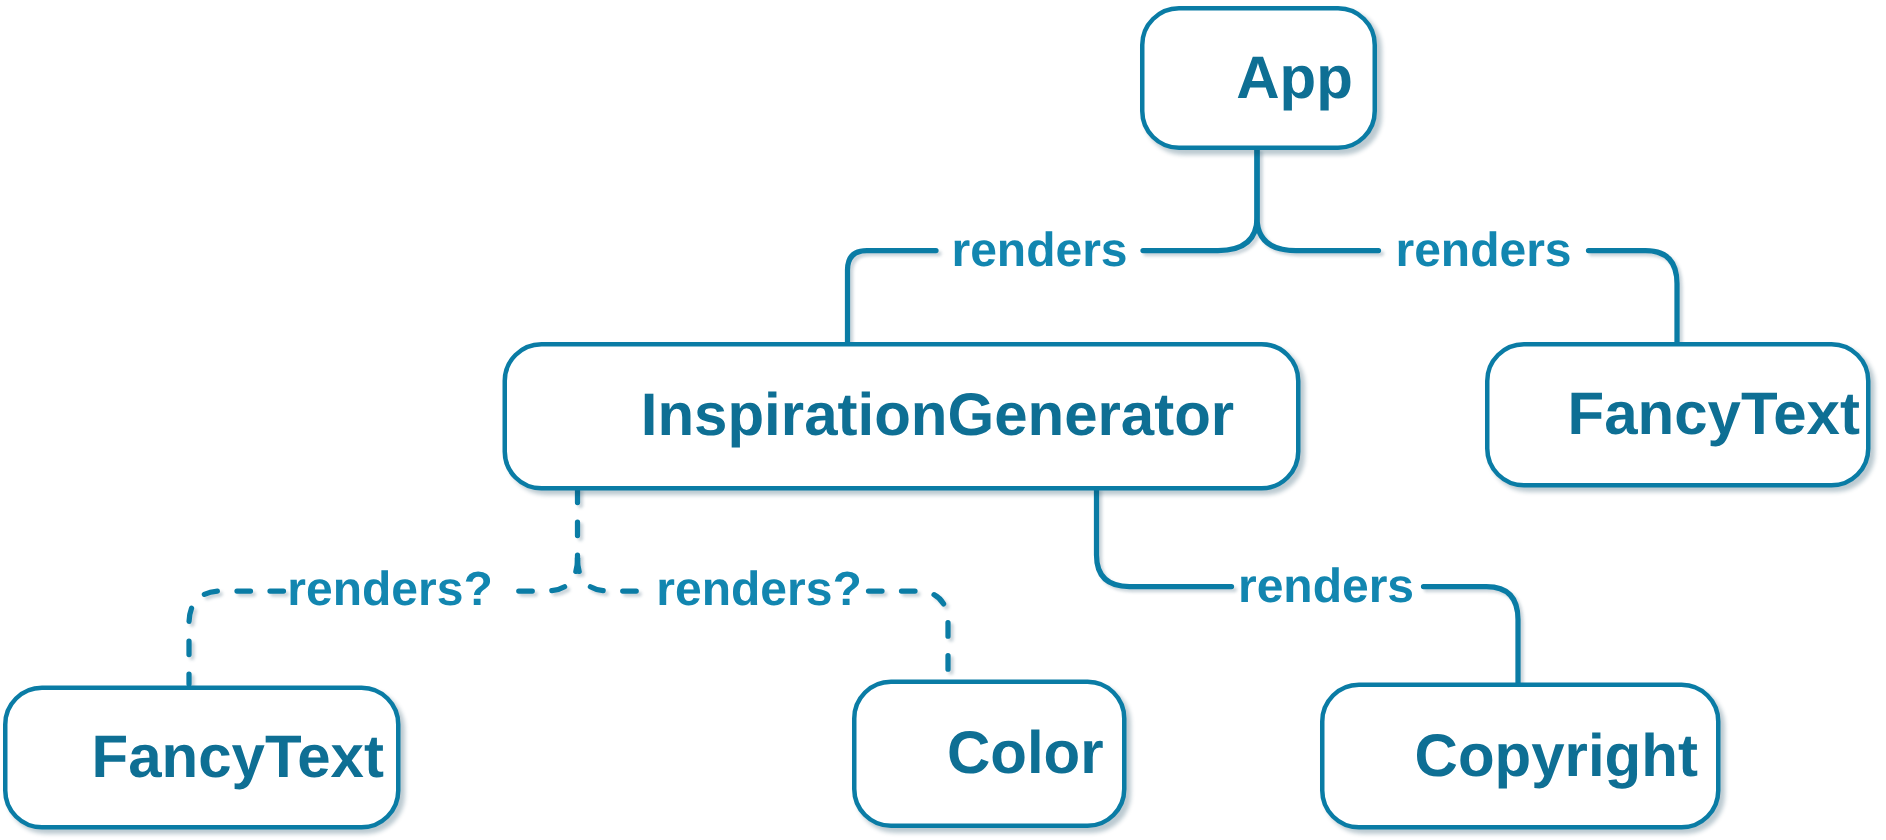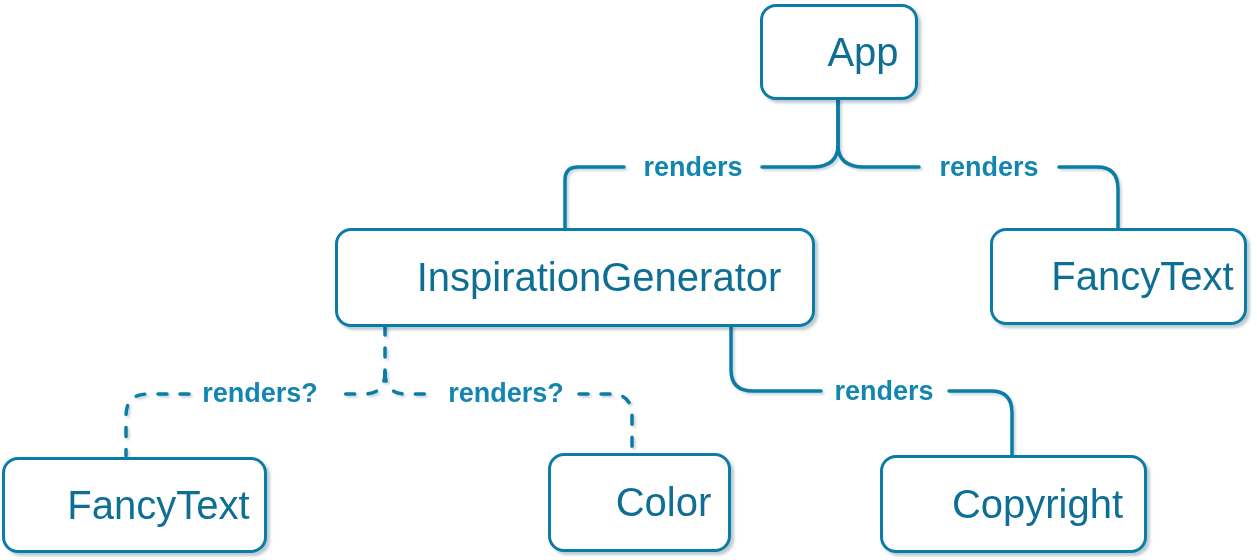--- a/index.html
+++ b/index.html
@@ -40,42 +40,42 @@
     fill: none;
     stroke: var(--stroke);
     stroke-width: 3.5;
     stroke-linecap: round;
     stroke-dasharray: 9 13;
   }
   .node {
     position: absolute;
     background: var(--node-background);
     border: 3px solid var(--stroke);
-    border-radius: 16px;
+    border-radius: 26px;
     display: flex;
     align-items: center;
     justify-content: center;
     color: var(--node-text);
     font-size: 40px;
-    font-weight: 400;
+    font-weight: 700;
     white-space: nowrap;
     box-shadow: 3px 3px 3px rgba(16, 64, 90, 0.28);
     padding-left: 48px;
   }
   #node-app                   { left: 760px; top: 4px;   width: 158px; height: 96px; }
-  #node-inspiration-generator { left: 335px; top: 228px; width: 480px; height: 99px; }
+  #node-inspiration-generator { left: 335px; top: 228px; width: 532px; height: 99px; }
   #node-fancy-text-top        { left: 990px; top: 228px; width: 257px; height: 97px; }
   #node-fancy-text-bottom     { left: 2px;   top: 457px; width: 265px; height: 96px; }
-  #node-color                 { left: 548px; top: 453px; width: 183px; height: 99px; }
+  #node-color                 { left: 568px; top: 453px; width: 183px; height: 99px; }
   #node-copyright             { left: 880px; top: 455px; width: 267px; height: 98px; text-align: center; }
   .edge-label {
     position: absolute;
     transform: translate(-50%, -50%);
     color: var(--edge-label-text);
-    font-size: 27px;
+    font-size: 32px;
     font-weight: 700;
     white-space: nowrap;
   }
   #edge-label-0 { left: 693px; top: 167px; }
   #edge-label-1 { left: 989px; top: 167px; }
   #edge-label-2 { left: 260px; top: 393px; }
   #edge-label-3 { left: 506px; top: 393px; }
   #edge-label-4 { left: 884px; top: 391px; }
 </style>
 </head>

